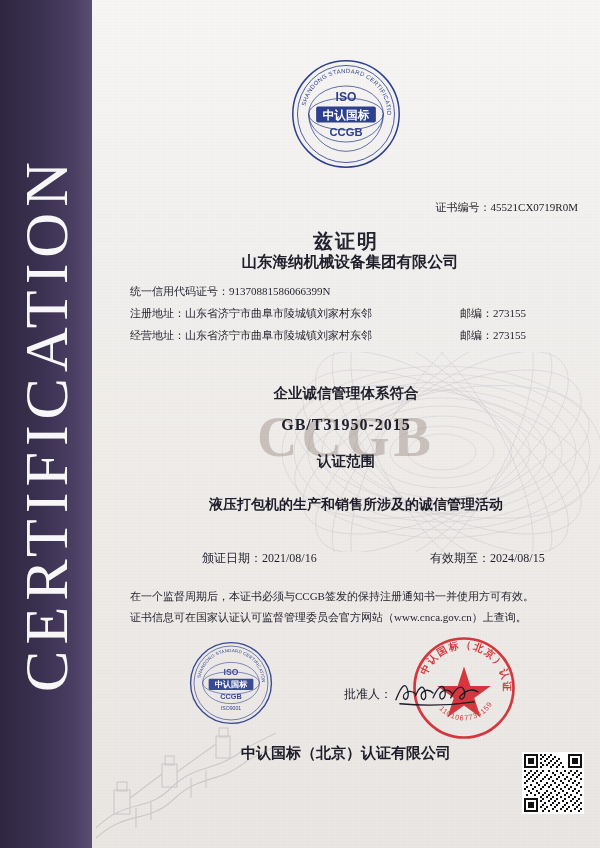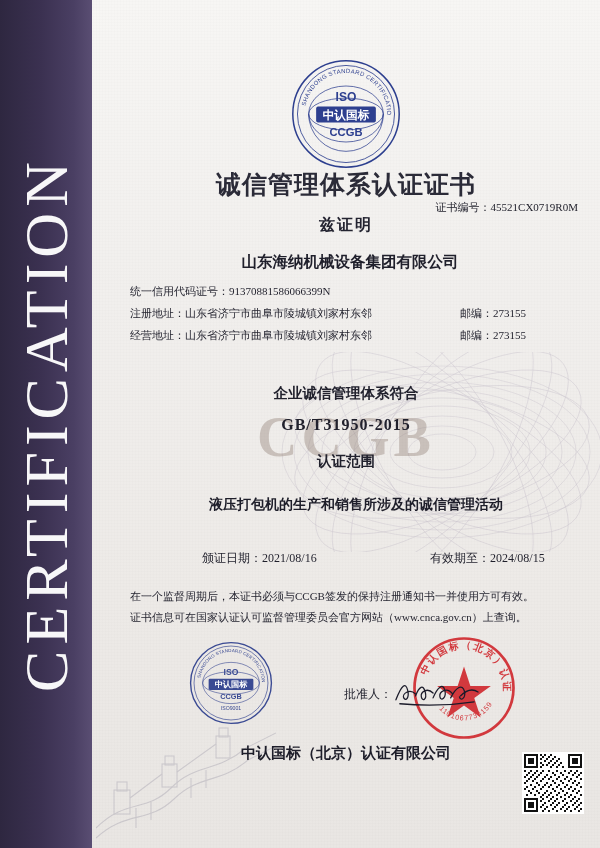--- a/index.html
+++ b/index.html
@@ -120,24 +120,24 @@
     position: absolute;
     right: 22px;
     top: 200px;
     font-size: 11px;
     color: #23232e;
     font-family: "Liberation Serif", serif;
   }
   .hereby {
     position: absolute;
     left: 0; right: 0;
-    top: 215px;
-    text-align: center;
-    font-family: "Liberation Serif", serif;
-    font-size: 16px;
+    top: 228px;
+    text-align: center;
+    font-family: "Liberation Serif", serif;
+    font-size: 20px;
     font-weight: 700;
     color: #232330;
     letter-spacing: 2px;
   }
   .company {
     position: absolute;
     left: 0; right: 0;
     top: 252px;
     text-align: center;
     font-family: "Liberation Serif", serif;
@@ -331,21 +331,20 @@
       </text>
       <ellipse cx="60" cy="60" rx="40" ry="30" fill="none" stroke="#2d3f8f" stroke-width="0.8"></ellipse>
       <ellipse cx="60" cy="60" rx="40" ry="17" fill="none" stroke="#2d3f8f" stroke-width="0.8"></ellipse>
       <path d="M20,60 A40,40 0 0,0 100,60" fill="none" stroke="#2d3f8f" stroke-width="0.8"></path>
       <text x="60" y="46" text-anchor="middle" font-family="Liberation Sans, sans-serif" font-size="13" font-weight="bold" fill="#2d3f8f">ISO</text>
       <rect x="28" y="52" width="64" height="17" rx="2" fill="#2d3f8f"></rect>
       <text x="60" y="65.5" text-anchor="middle" font-family="Liberation Serif, serif" font-size="12.5" font-weight="bold" fill="#ffffff">中认国标</text>
       <text x="60" y="84" text-anchor="middle" font-family="Liberation Sans, sans-serif" font-size="12" font-weight="bold" fill="#2d3f8f">CCGB</text>
     </svg>
 
-    <div class="title-main">诚信管理体系认证证书</div>
 
     <div class="cert-no">
       <span>证书编号：</span><span>45521CX0719R0M</span>
     </div>
 
     <div class="hereby">兹证明</div>
 
     <div class="company">山东海纳机械设备集团有限公司</div>
 
     <div class="info-line info-1">

